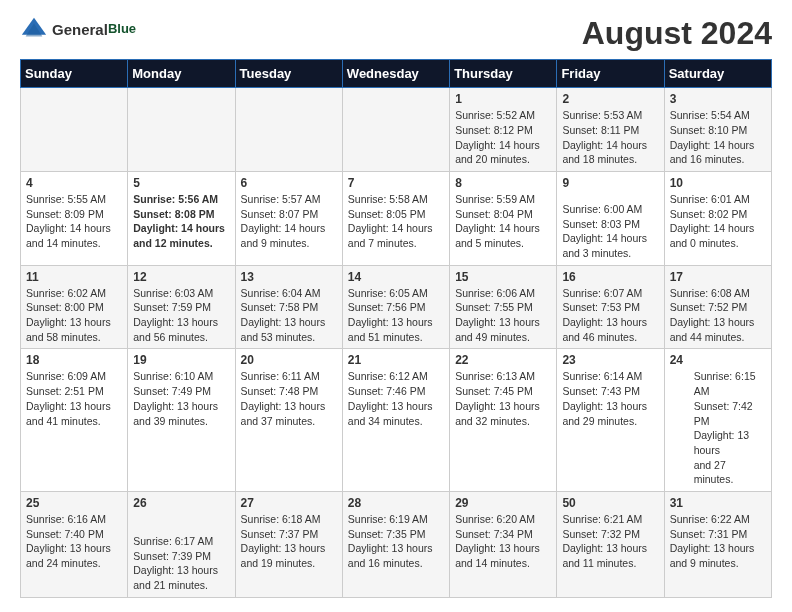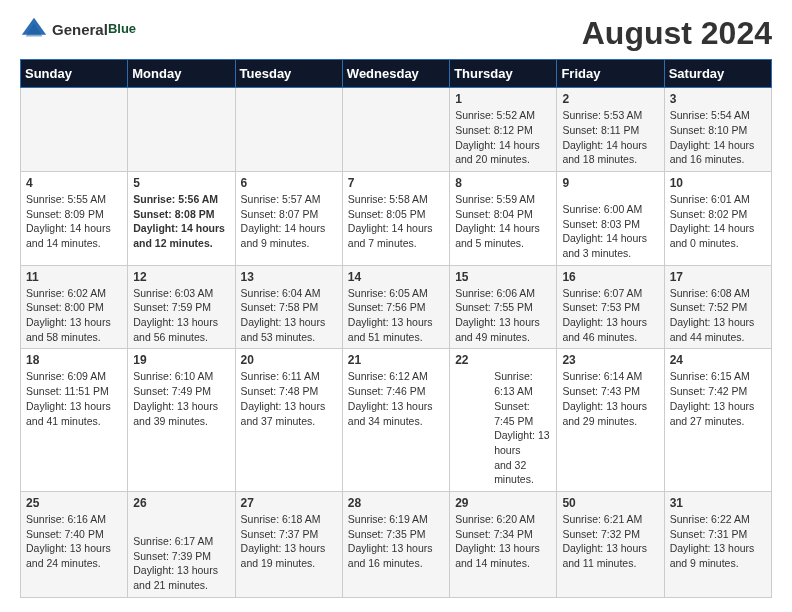--- a/index.html
+++ b/index.html
@@ -251,21 +251,21 @@
           <div class="cell-content" style="white-space: pre-line;">Sunrise: 6:08 AM
 Sunset: 7:52 PM
 Daylight: 13 hours
 and 44 minutes.</div>
         </td>
       </tr>
       <tr>
         <td>
           <span class="day-number">18</span>
           <div class="cell-content" style="white-space: pre-line;">Sunrise: 6:09 AM
-Sunset: 11:51 PM
+Sunset: 2:51 PM
 Daylight: 13 hours
 and 41 minutes.</div>
         </td>
         <td>
           <span class="day-number">19</span>
           <div class="cell-content" style="white-space: pre-line;">Sunrise: 6:10 AM
 Sunset: 7:49 PM
 Daylight: 13 hours
 and 39 minutes.</div>
         </td>
@@ -278,35 +278,35 @@
         </td>
         <td>
           <span class="day-number">21</span>
           <div class="cell-content" style="white-space: pre-line;">Sunrise: 6:12 AM
 Sunset: 7:46 PM
 Daylight: 13 hours
 and 34 minutes.</div>
         </td>
         <td>
           <span class="day-number">22</span>
-          <div class="cell-content" style="white-space: pre-line; margin-left: 39px;">Sunrise: 6:13 AM
+          <div class="cell-content" style="white-space: pre-line;">Sunrise: 6:13 AM
 Sunset: 7:45 PM
 Daylight: 13 hours
 and 32 minutes.</div>
         </td>
         <td>
           <span class="day-number">23</span>
           <div class="cell-content" style="white-space: pre-line;">Sunrise: 6:14 AM
 Sunset: 7:43 PM
 Daylight: 13 hours
 and 29 minutes.</div>
         </td>
         <td>
           <span class="day-number">24</span>
-          <div class="cell-content" style="white-space: pre-line;">Sunrise: 6:15 AM
+          <div class="cell-content" style="white-space: pre-line; margin-left: 24px;">Sunrise: 6:15 AM
 Sunset: 7:42 PM
 Daylight: 13 hours
 and 27 minutes.</div>
         </td>
       </tr>
       <tr>
         <td>
           <span class="day-number">25</span>
           <div class="cell-content" style="white-space: pre-line;">Sunrise: 6:16 AM
 Sunset: 7:40 PM

